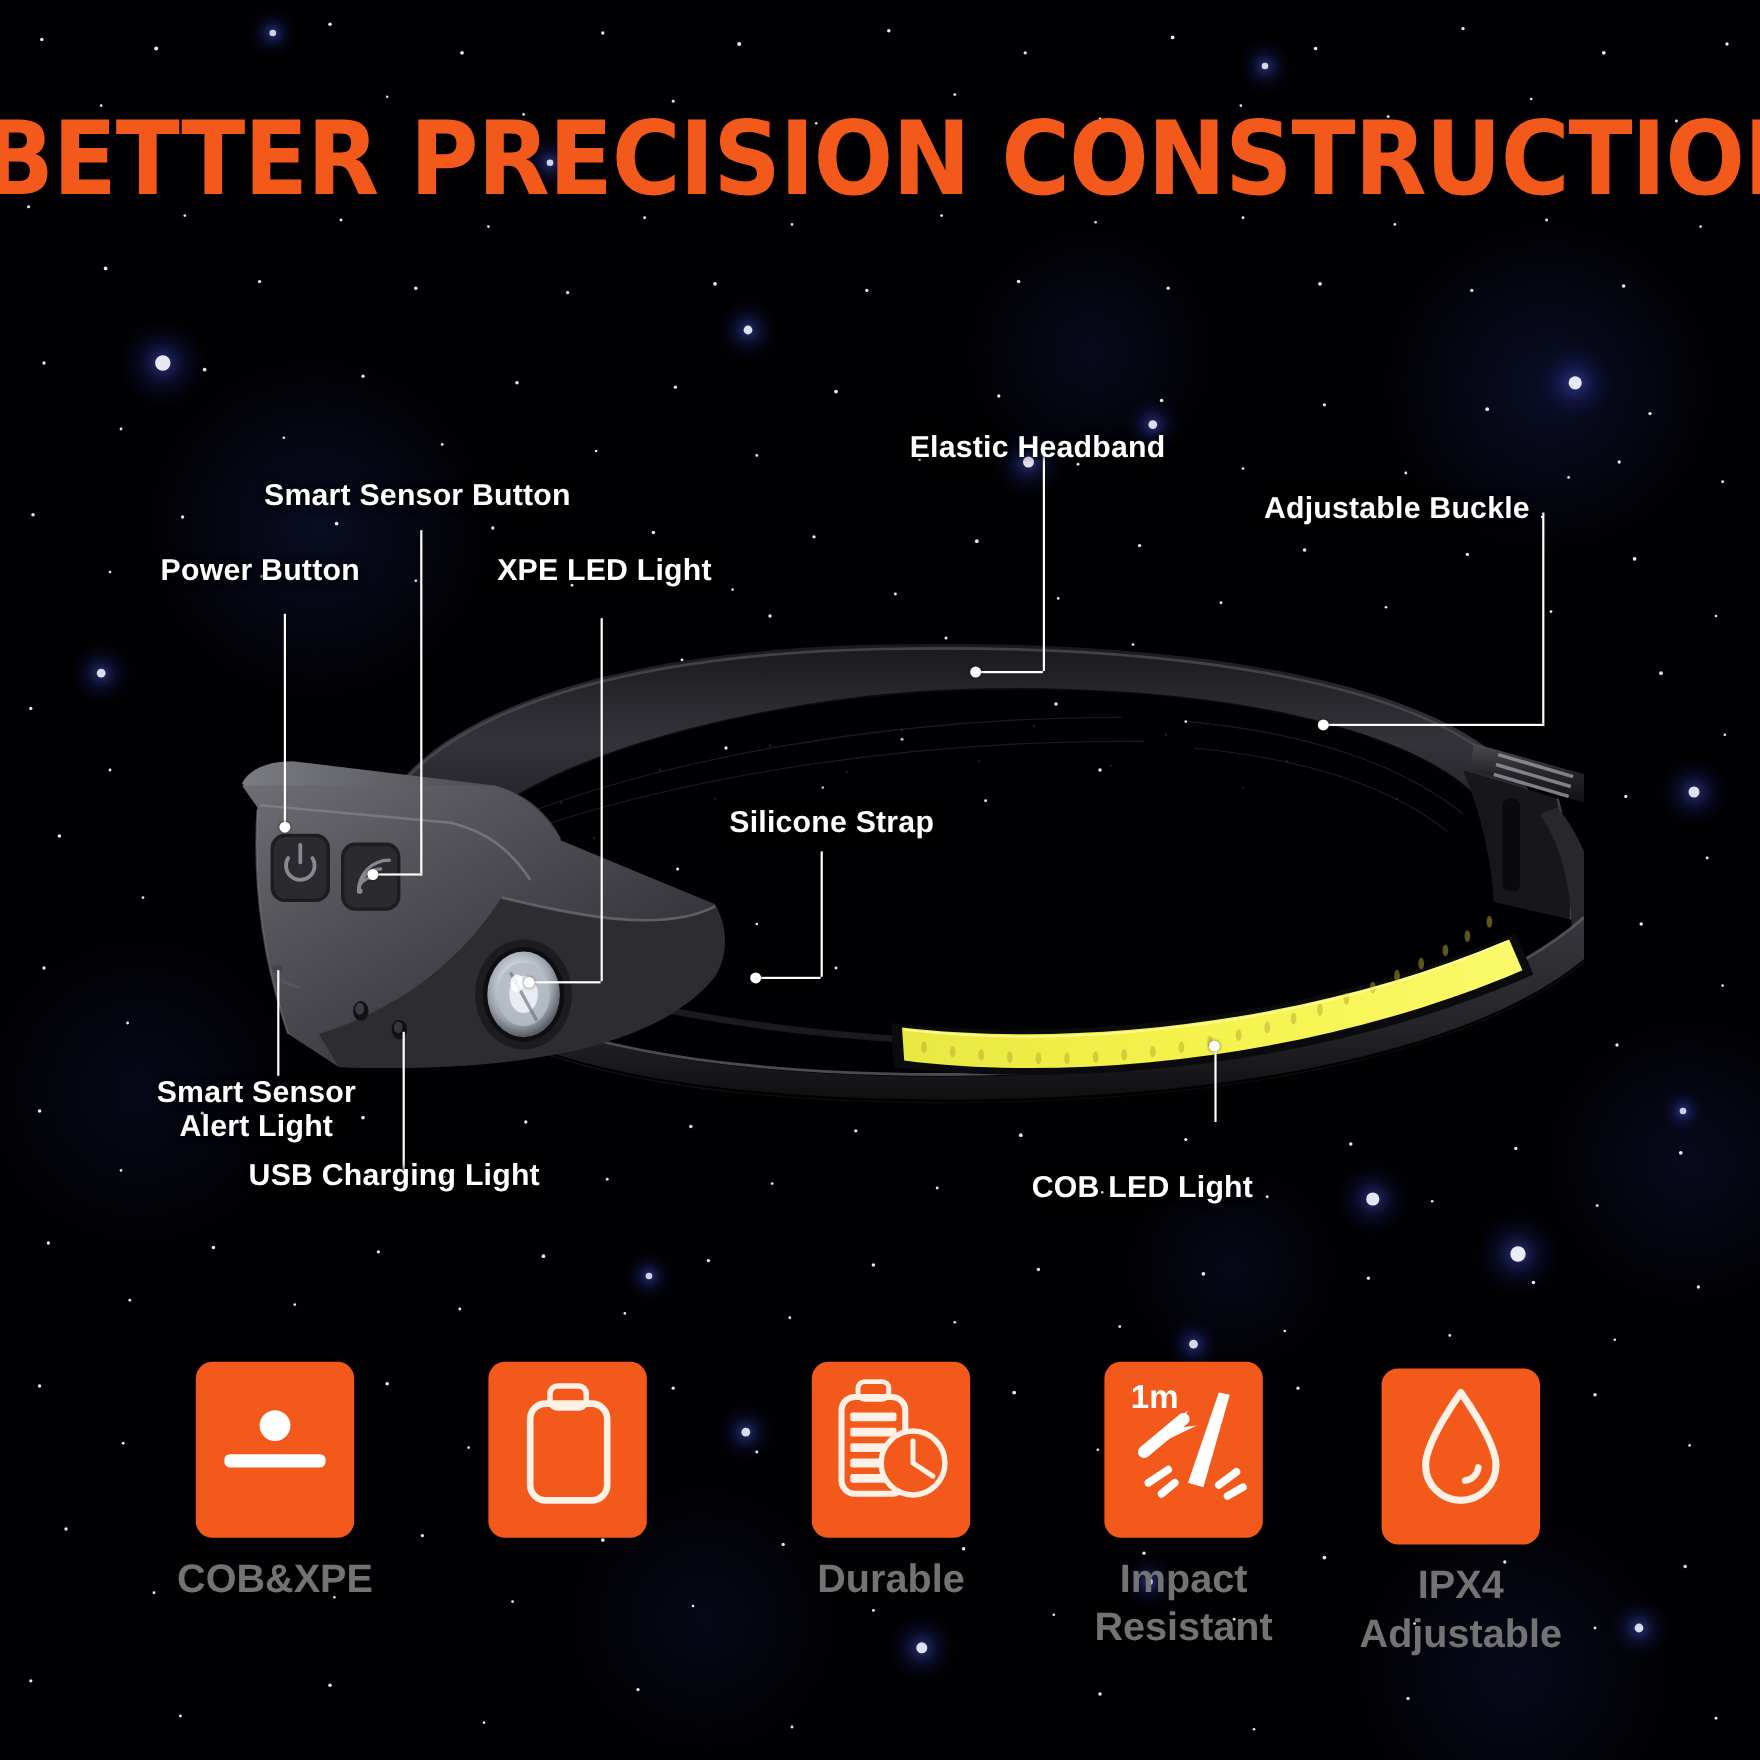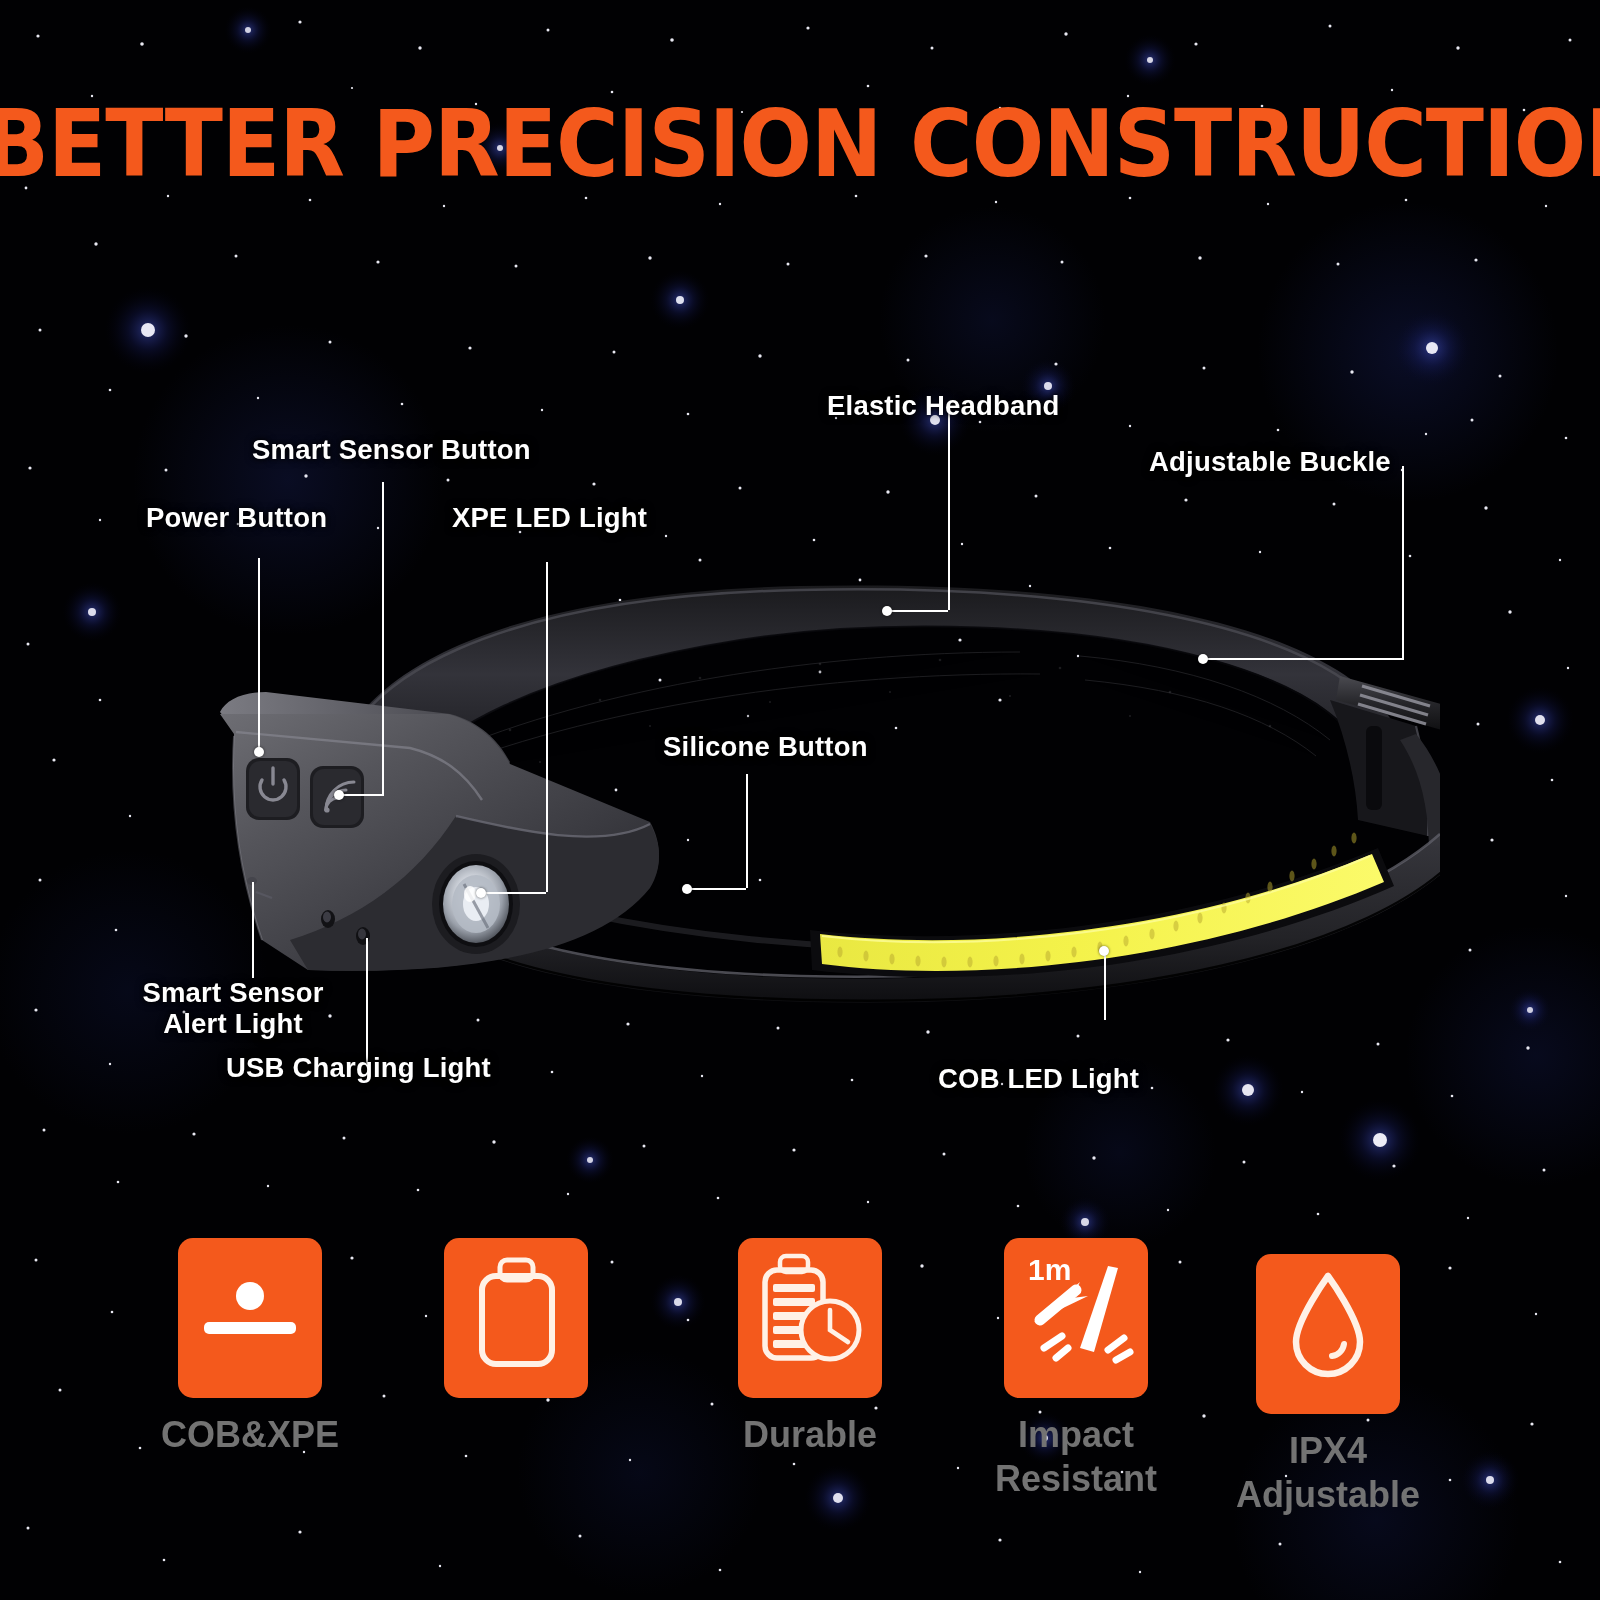--- a/index.html
+++ b/index.html
@@ -594,25 +594,25 @@
 
   <div class="lead v" style="left:72px;top:382px;height:96px;"></div>
 
   <div class="lead v" style="left:186px;top:438px;height:126px;"></div>
 
   <div class="lead v" style="left:924px;top:452px;height:68px;"></div>
   <div class="dot" style="left:919px;top:446px;"></div>
 </div>
 
 <div class="lbl" style="left:146px;top:503px;">Power Button</div>
-<div class="lbl" style="left:252px;top:435px;">Smart Sensor Button</div>
+<div class="lbl" style="left:240px;top:435px;">Smart Sensor Button</div>
 <div class="lbl" style="left:452px;top:503px;">XPE LED Light</div>
 <div class="lbl" style="left:827px;top:391px;">Elastic Headband</div>
 <div class="lbl" style="left:1149px;top:447px;">Adjustable Buckle</div>
-<div class="lbl" style="left:663px;top:732px;">Silicone Button</div>
+<div class="lbl" style="left:663px;top:732px;">Silicone Strap</div>
 <div class="lbl c" style="left:142px;top:978px;width:182px;">
   <span>Smart Sensor</span><br>
   <span>Alert Light</span>
 </div>
 <div class="lbl" style="left:226px;top:1053px;">USB Charging Light</div>
 <div class="lbl" style="left:938px;top:1064px;">COB LED Light</div>
 
 <div id="features">
 
   <div class="feat" style="left:150px;top:0;">
@@ -668,21 +668,21 @@
           <path d="M 126 114 L 112 122"></path>
         </g>
       </svg>
     </div>
     <div class="flabel">
       <span>Impact</span><br>
       <span>Resistant</span>
     </div>
   </div>
 
-  <div class="feat" style="left:1228px;top:16px;text-align:center;">
+  <div class="feat" style="left:1228px;top:6px;text-align:center;">
     <div class="tile">
       <svg viewBox="0 0 144 144">
         <path d="M 72 22 C 72 22 40 66 40 88 A 32 32 0 0 0 104 88 C 104 66 72 22 72 22 Z" fill="none" stroke="#fff1e6" stroke-width="6.5" stroke-linejoin="round"></path>
         <path d="M 88 90 A 14 14 0 0 1 76 102" fill="none" stroke="#fff1e6" stroke-width="6" stroke-linecap="round"></path>
       </svg>
     </div>
     <div class="flabel">
       <span>IPX4</span><br>
       <span>Adjustable</span>
     </div>

